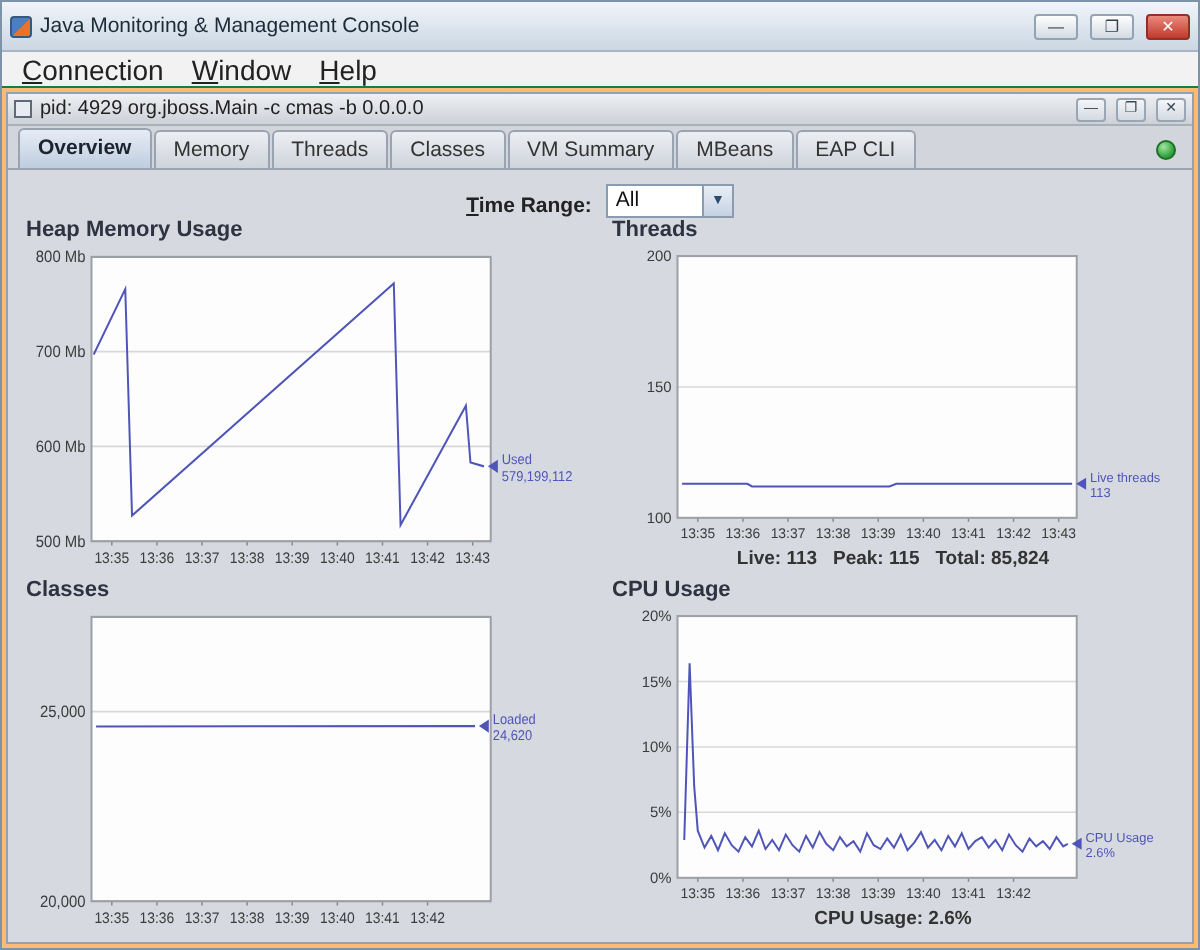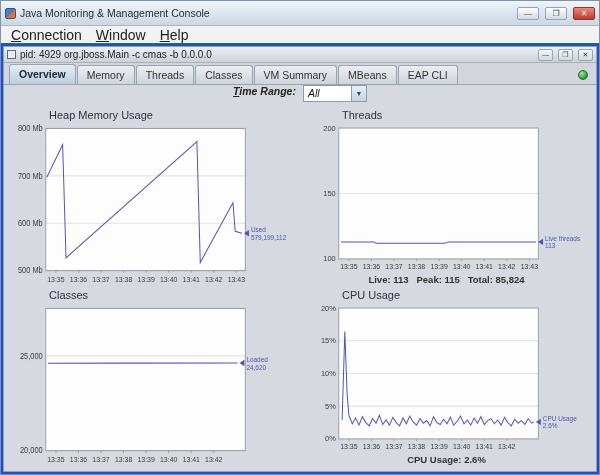--- a/index.html
+++ b/index.html
@@ -16,51 +16,51 @@
   .win-btn { width:22px; height:13px; font-size:8px; line-height:11px; text-align:center; color:#33414f;
              border:1px solid #93a3b3; background:linear-gradient(#fdfdfd,#d3dbe3); border-radius:2px; margin-left:2px; }
   .win-btn.close { background:linear-gradient(#ea8a7d,#c0392b); color:#fff; border-color:#8f3124; }
 
   
   .menubar { height:18px; flex:0 0 18px; background:#f2f2f2; border-bottom:1px solid #15803d; display:flex; align-items:center; padding:0 3px; font-size:14px; color:#222; }
   .menu-item { display:inline-block; padding:1px 7px; }
   .menu-item::first-letter { text-decoration:underline; }
 
   
-  .desktop { flex:1; background:#1d4ed8; padding:2px; min-height:0; }
+  .desktop { flex:1; background:#fdba74; padding:2px; min-height:0; }
   .iframe { height:100%; display:flex; flex-direction:column; border:1px solid #97a1ad; background:#d6d9df; }
   .iframe-titlebar { height:16px; flex:0 0 16px; display:flex; align-items:center; gap:4px; padding:0 3px;
                      background:linear-gradient(#eef0f3,#cdd1d8); border-bottom:1px solid #aab0ba; font-size:10px; color:#222; }
   .frame-icon { width:9px; height:9px; border:1px solid #5e6a78; background:#e8ecf2; }
   .iframe-titlebar .ftitle { flex:1; white-space:nowrap; overflow:hidden; }
   .iframe-btn { width:15px; height:12px; font-size:7px; line-height:10px; text-align:center; color:#394654;
                 border:1px solid #9aa6b3; background:linear-gradient(#f4f6f8,#d4dae1); border-radius:2px; margin-left:1px; }
 
   
   .tabbar { height:22px; flex:0 0 22px; display:flex; align-items:flex-end; gap:1px; padding:2px 5px 0; background:#d2d6dc; border-bottom:1px solid #9aa3b0; }
   .tab { padding:3px 9px 3px; font-size:10.5px; color:#333; border:1px solid #9aa3b0; border-bottom:none;
          border-radius:3px 3px 0 0; background:linear-gradient(#eceef2,#cfd4db); white-space:nowrap; }
   .tab.selected { background:linear-gradient(#e6ecf5,#bfcde0); font-weight:bold; color:#1d2430; padding-bottom:4px; }
   .tab-spacer { flex:1; }
   .status-dot { width:10px; height:10px; border-radius:50%; margin:0 3px 4px 0;
                 background:radial-gradient(circle at 35% 30%, #9fe6a0, #2e9e3a 70%); border:1px solid #1d6f28; }
 
   
   .content { flex:1; display:flex; flex-direction:column; min-height:0; background:#d6d9df; }
-  .timerange-row { height:24px; flex:0 0 24px; display:flex; align-items:flex-start; justify-content:center; gap:7px; font-size:10.5px; color:#222;font-style:italic; }
+  .timerange-row { height:24px; flex:0 0 24px; display:flex; align-items:flex-end; justify-content:center; gap:7px; font-size:10.5px; color:#222; }
   .tr-label { display:inline-block; font-weight:bold; }
   .tr-label::first-letter { text-decoration:underline; }
   .combo { width:64px; height:17px; display:flex; border:1px solid #8b9cb0; background:#fff; font-size:10.5px; }
   .combo-value { flex:1; padding:1px 4px; color:#111; }
   .combo-arrow { width:15px; display:flex; align-items:center; justify-content:center; font-size:7px; color:#2c4a6b;
                  background:linear-gradient(#e9eef5,#c6d2e2); border-left:1px solid #8b9cb0; }
 
   .charts { flex:1; display:grid; grid-template-columns:1fr 1fr; grid-template-rows:1fr 1fr; gap:2px 6px; padding:0 6px 4px; min-height:0; }
   .chart-cell { display:flex; flex-direction:column; min-height:0; }
-  .chart-title { flex:0 0 14px; font-size:11px; font-weight:normal; color:#2f3240; padding-left:3px;margin-left:36px; }
+  .chart-title { flex:0 0 14px; font-size:11px; font-weight:bold; color:#2f3240; padding-left:3px; }
   .chart-svg { flex:1; width:100%; min-height:0; }
   .chart-caption { flex:0 0 13px; font-size:9.5px; font-weight:bold; text-align:center; color:#333; white-space:pre; }
 </style>
 </head>
 <body>
 
 <div class="window">
 
   <div class="titlebar">
     <span class="app-icon"></span>

